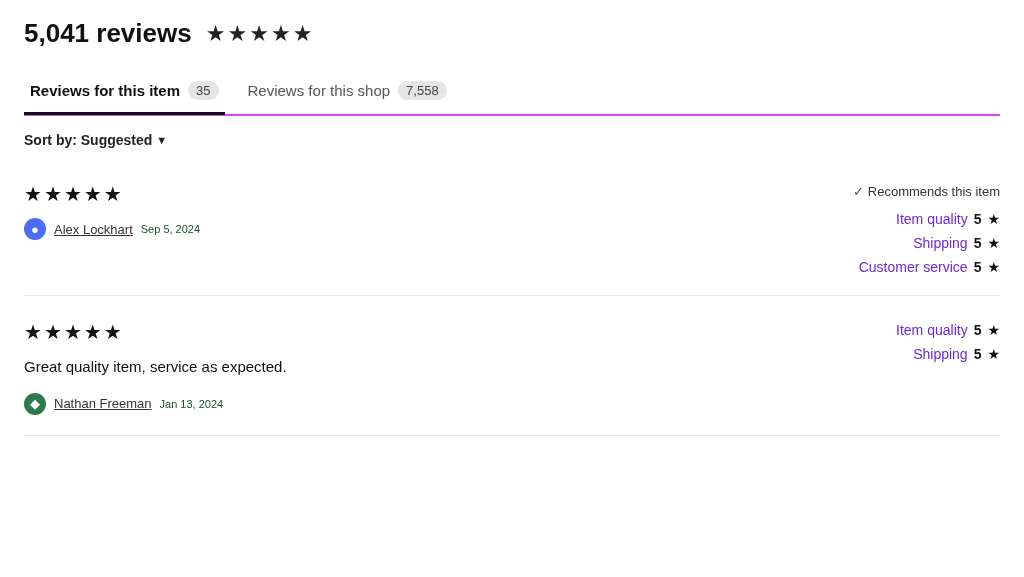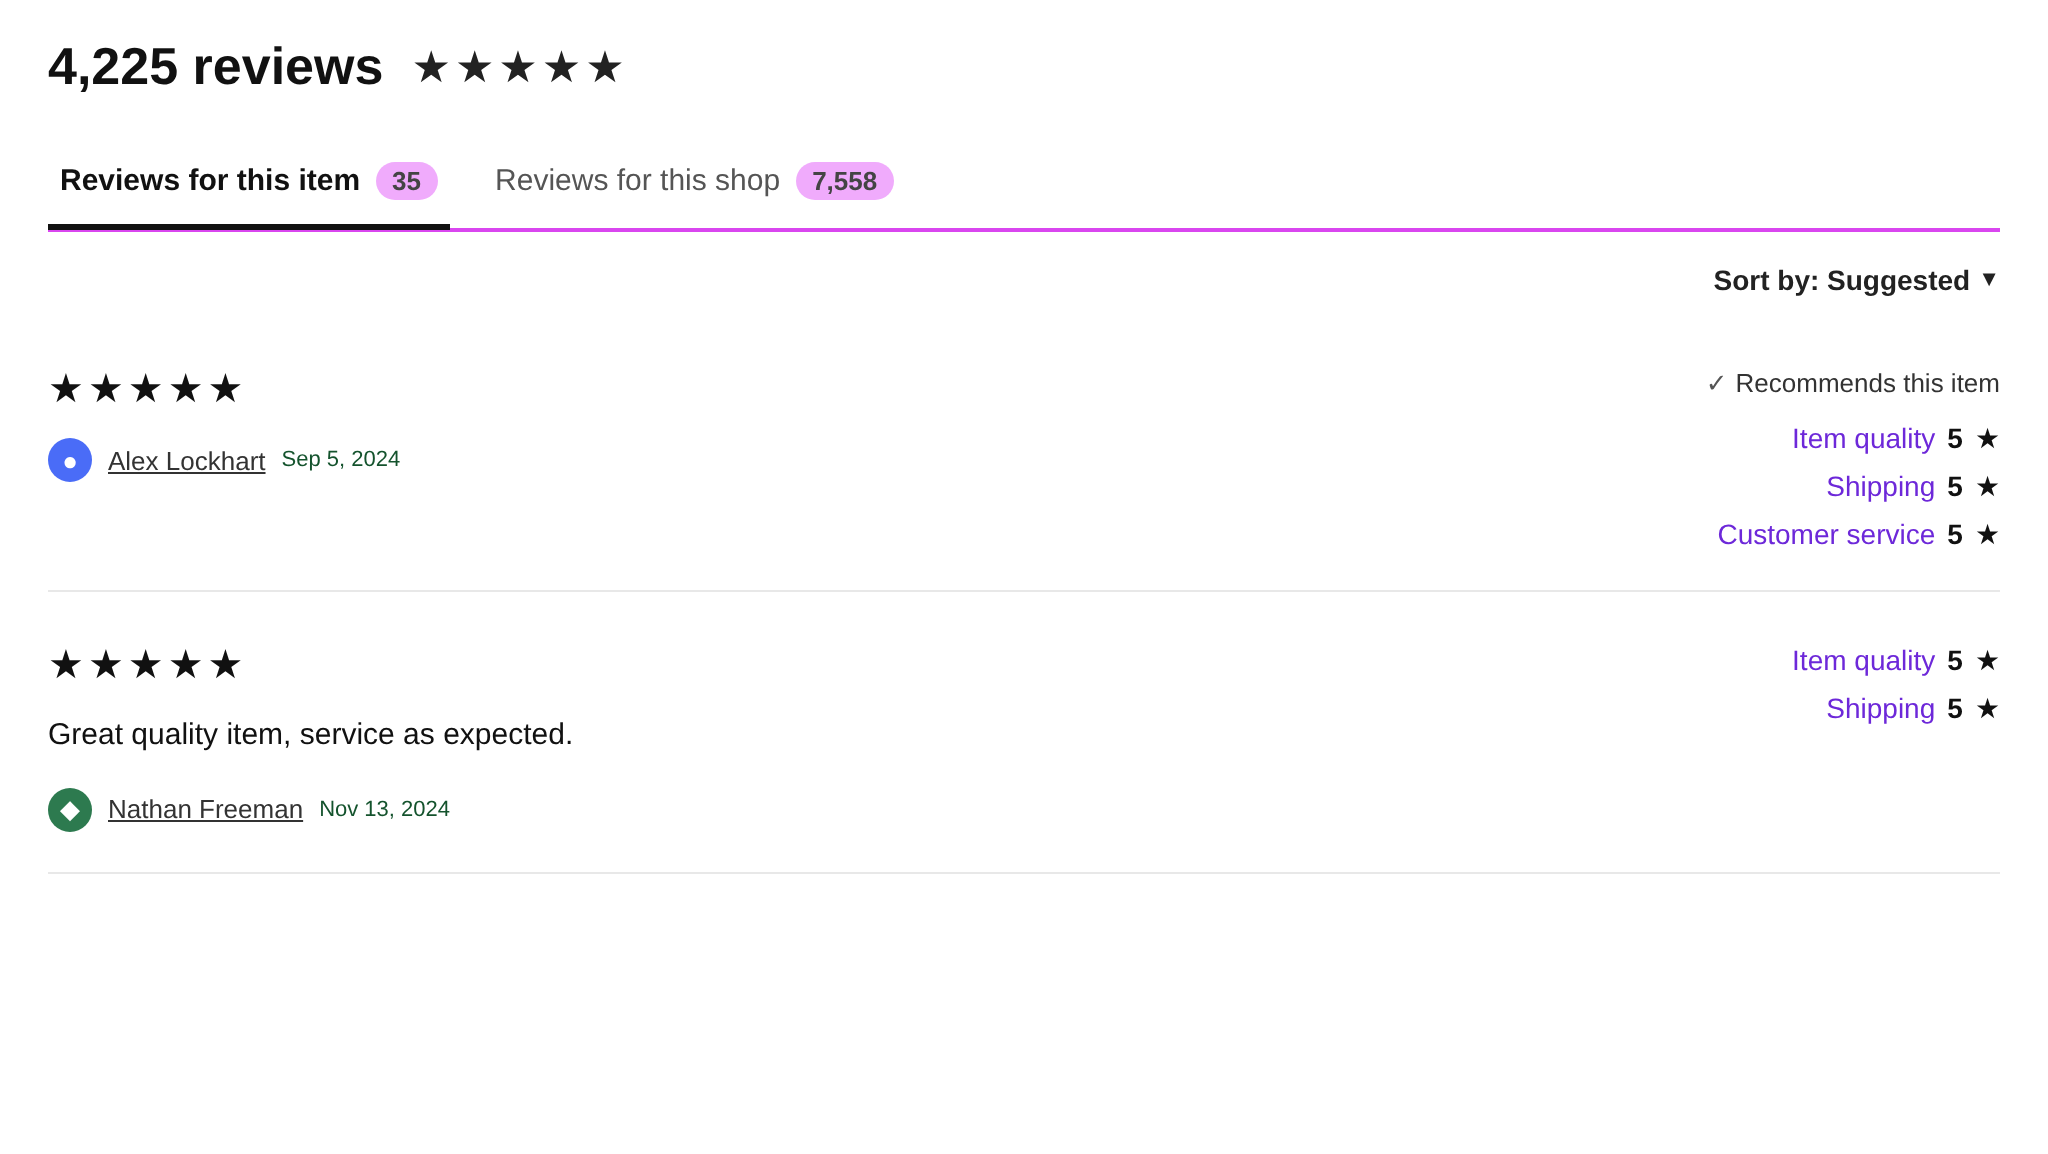--- a/index.html
+++ b/index.html
@@ -56,35 +56,34 @@
       border-bottom: 3px solid transparent;
       margin-bottom: -1px;
       white-space: nowrap;
     }
     .tab.active {
       color: #111;
       font-weight: 600;
       border-bottom: 3px solid #111;
     }
     .tab-badge {
-      background: #f0abfc;
+      background: #e5e5e5;
       border-radius: 12px;
       padding: 2px 8px;
       font-size: 13px;
       color: #444;
-      font-weight: 700;
+      font-weight: 400;
     }
     .tab.active .tab-badge {
       
     }
 
     
     .sort-row {
       display: flex;
-      justify-content: flex-end;
       align-items: center;
       padding: 16px 0 10px 0;
     }
     .sort-btn {
       font-size: 14px;
       font-weight: 600;
       color: #222;
       background: none;
       border: none;
       cursor: pointer;
@@ -193,21 +192,21 @@
       font-size: 14px;
       color: #111;
     }
   </style>
 </head>
 <body>
 
 <div class="page-container">
 
   <div class="header-row">
-    <h1 class="header-title">4,225 reviews</h1>
+    <h1 class="header-title">5,041 reviews</h1>
     <div class="header-stars">
       <span class="star">★</span>
       <span class="star">★</span>
       <span class="star">★</span>
       <span class="star">★</span>
       <span class="star">★</span>
     </div>
   </div>
 
   <div class="tabs-row">
@@ -278,21 +277,21 @@
           <span class="review-star">★</span>
           <span class="review-star">★</span>
           <span class="review-star">★</span>
         </div>
         <p class="review-text">Great quality item, service as expected.</p>
         <div class="reviewer-row">
           <div class="reviewer-avatar avatar-green">
             <span class="avatar-icon">◆</span>
           </div>
           <span class="reviewer-name">Nathan Freeman</span>
-          <span class="review-date">Nov 13, 2024</span>
+          <span class="review-date">Jan 13, 2024</span>
         </div>
       </div>
       <div class="review-right">
         <div class="rating-row">
           <span class="rating-label">Item quality</span>
           <span class="rating-num">5</span>
           <span class="rating-star">★</span>
         </div>
         <div class="rating-row">
           <span class="rating-label">Shipping</span>

